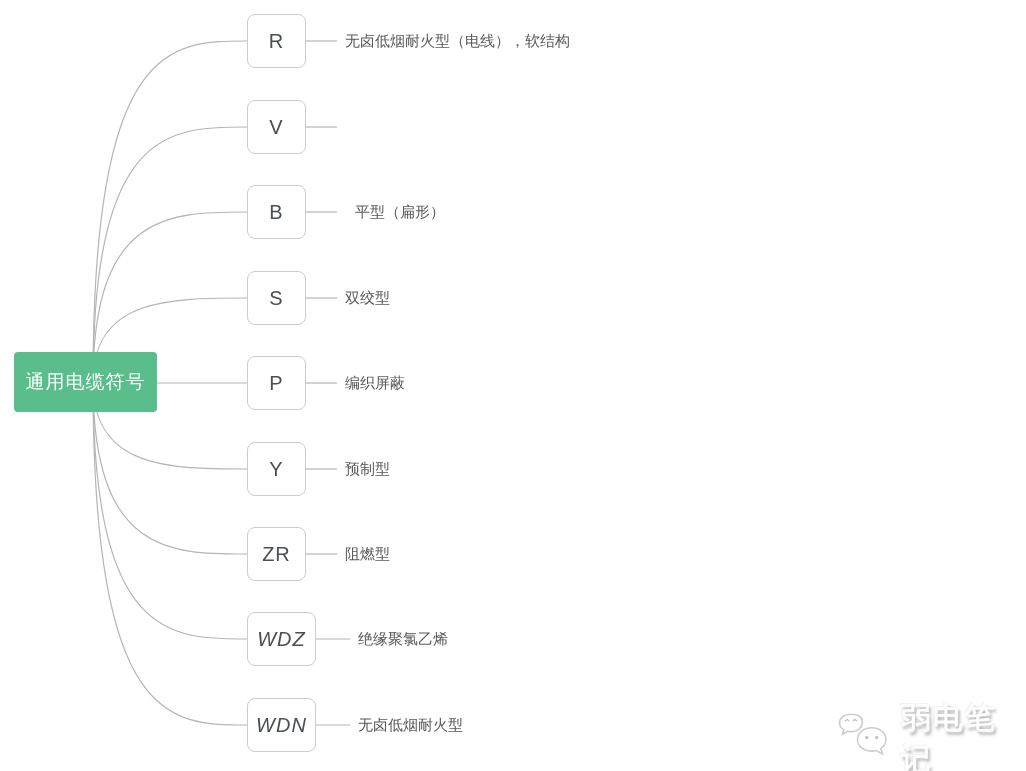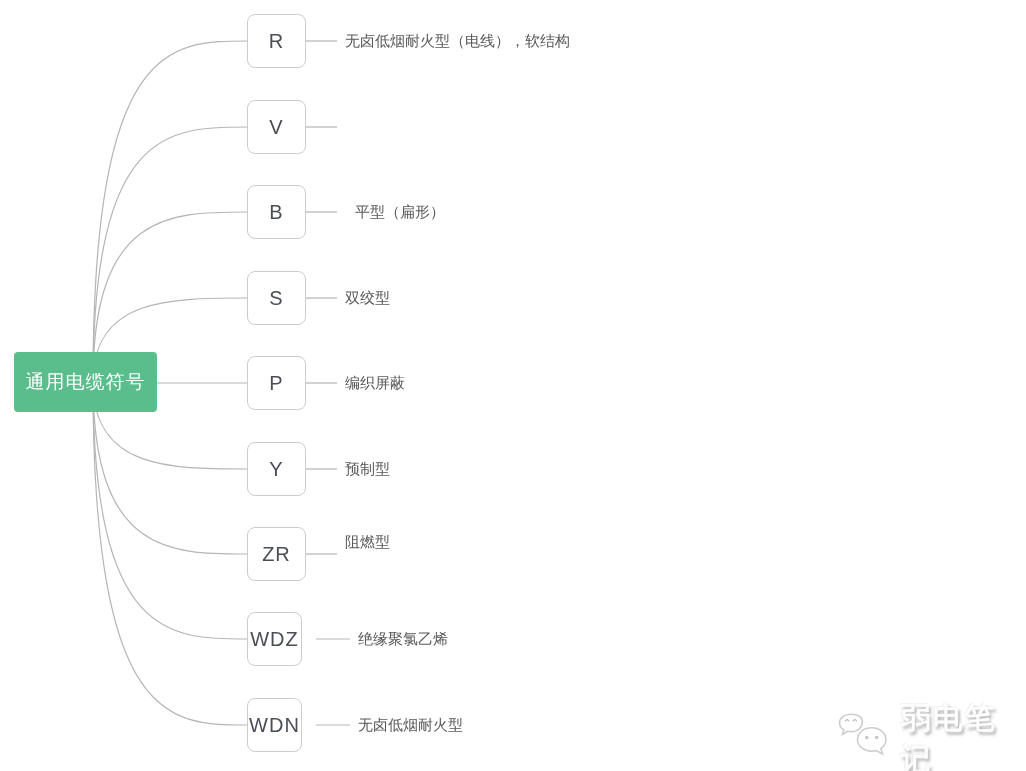--- a/index.html
+++ b/index.html
@@ -40,21 +40,21 @@
     display: flex;
     align-items: center;
     justify-content: center;
     color: #4a4e57;
     font-size: 20px;
     letter-spacing: 1px;
     z-index: 1;
     box-sizing: border-box;
   }
   .node-box.w1 { width: 59px; left: 247px; }
-  .node-box.w3 { width: 55px; left: 247px; }
+  .node-box.w3 { width: 69px; left: 247px; font-style: italic; }
   .node-label {
     position: absolute;
     color: #595959;
     font-size: 15px;
     line-height: 22px;
     white-space: nowrap;
     z-index: 1;
   }
   .watermark {
     position: absolute;
@@ -112,21 +112,21 @@
   <div class="node-box w1" style="top:271px">S</div>
   <div class="node-label" style="left:345px; top:287px">双绞型</div>
 
   <div class="node-box w1" style="top:356px">P</div>
   <div class="node-label" style="left:345px; top:372px">编织屏蔽</div>
 
   <div class="node-box w1" style="top:442px">Y</div>
   <div class="node-label" style="left:345px; top:458px">预制型</div>
 
   <div class="node-box w1" style="top:527px">ZR</div>
-  <div class="node-label" style="left:345px; top:531px">阻燃型</div>
+  <div class="node-label" style="left:345px; top:543px">阻燃型</div>
 
   <div class="node-box w3" style="top:612px">WDZ</div>
   <div class="node-label" style="left:358px; top:628px">绝缘聚氯乙烯</div>
 
   <div class="node-box w3" style="top:698px">WDN</div>
   <div class="node-label" style="left:358px; top:714px">无卤低烟耐火型</div>
 
   <div class="watermark">
     <svg class="watermark-icon" viewBox="0 0 62 52">
       <g stroke="#cdcdcd" stroke-width="1.6" fill="#ffffff">

